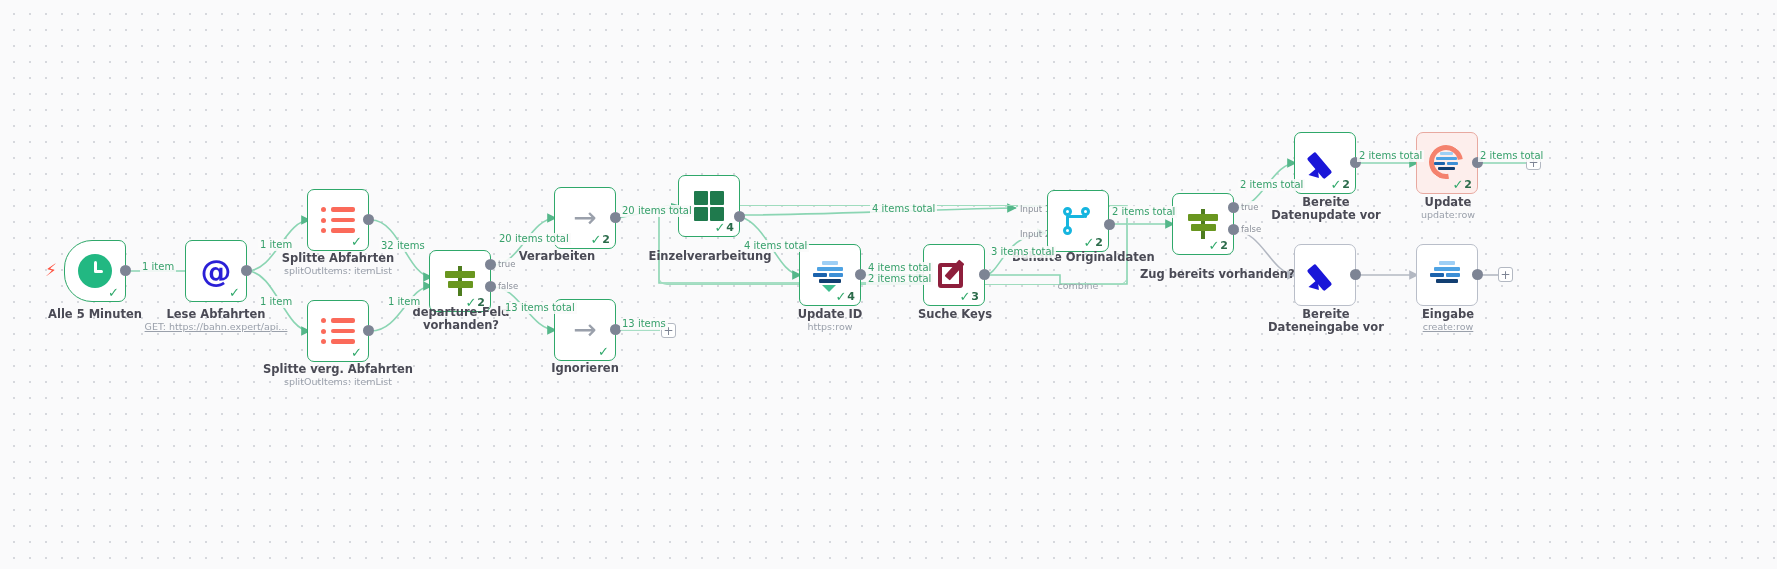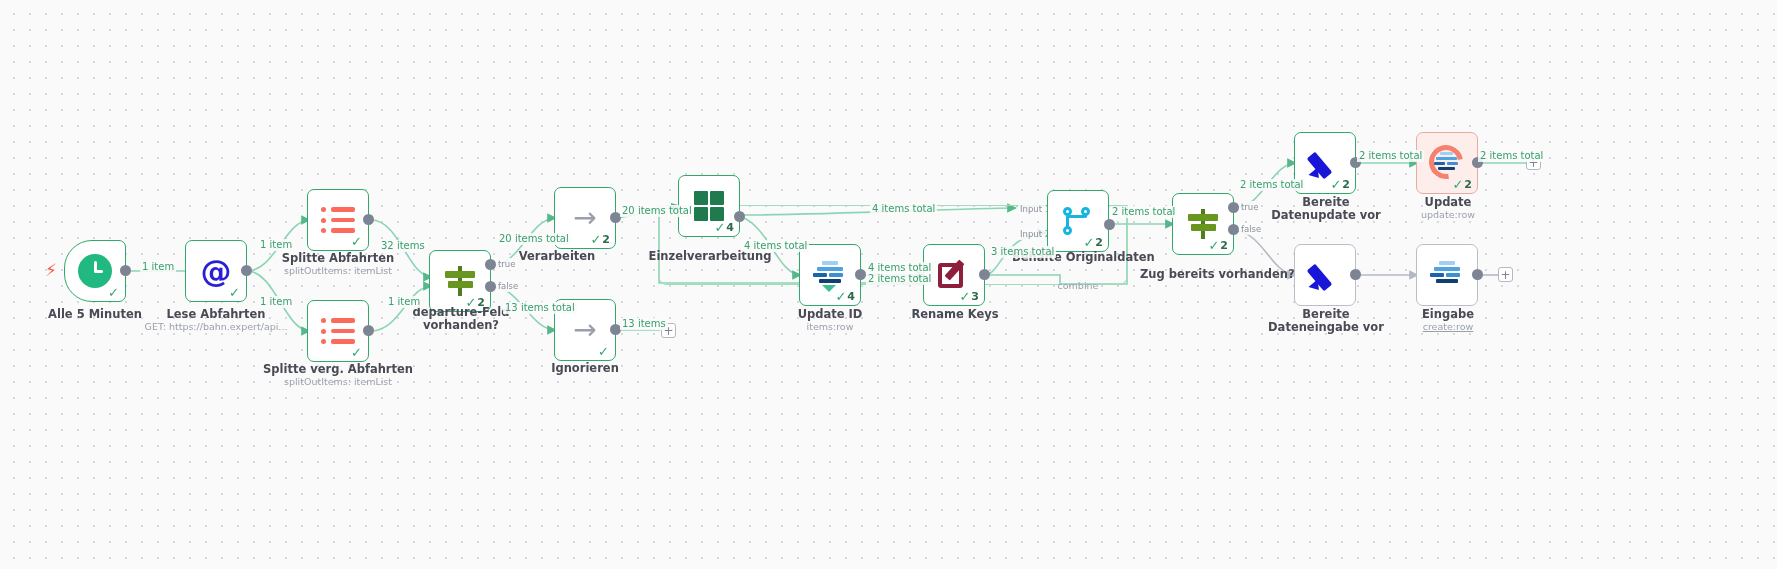--- a/index.html
+++ b/index.html
@@ -296,21 +296,21 @@
   <div class="in-bar" style="left:210px; top:262px;"></div>
   <div class="node" style="left:185px; top:240px;">
     <span class="glyph ic-at">@</span>
     <span class="nstatus">
       <span class="ck">✓</span>
         <span class="cnt"></span>
     </span>
   </div>
   <div class="out-dot" style="left:241px; top:265px;"></div>
   <div class="caption" style="left:143px; top:308px; width:146px;">Lese Abfahrten</div>
-  <div class="subcaption" style="left:143px; top:321px; width:146px;">GET: https://bahn.expert/api...</div>
+  <div class="subcaption" style="left:143px; top:321px; width:146px;text-decoration:underline;">GET: https://bahn.expert/api...</div>
 
   <div class="in-bar" style="left:312px; top:211px;"></div>
   <div class="node" style="left:307px; top:189px;">
     <span class="glyph">
       <span class="ic-list">
           <i class="d" style="top:0"></i>
           <i style="top:0"></i>
         <i class="d" style="top:10.5px"></i>
           <i style="top:10.5px"></i>
         <i class="d" style="top:21px"></i>
@@ -422,37 +422,37 @@
           <span class="arrowb"></span>
         </span>
     </span>
     <span class="nstatus">
       <span class="ck">✓</span>
         <span class="cnt">4</span>
     </span>
   </div>
   <div class="out-dot" style="left:855px; top:269px;"></div>
   <div class="caption" style="left:780px; top:308px; width:100px;">Update ID</div>
-  <div class="subcaption" style="left:780px; top:321px; width:100px;">items:row</div>
+  <div class="subcaption" style="left:780px; top:321px; width:100px;">https:row</div>
 
   <div class="in-bar" style="left:927px; top:266px;"></div>
   <div class="node" style="left:923px; top:244px;">
     <span class="glyph">
       <span class="ic-edit">
           <span class="sq"></span>
           <span class="pen"></span>
         </span>
     </span>
     <span class="nstatus">
       <span class="ck">✓</span>
         <span class="cnt">3</span>
     </span>
   </div>
   <div class="out-dot" style="left:979px; top:269px;"></div>
-  <div class="caption" style="left:905px; top:308px; width:100px;">Rename Keys</div>
+  <div class="caption" style="left:905px; top:308px; width:100px;">Suche Keys</div>
 
   <div class="in-bar" style="left:1048px; top:199px;"></div>
   <div class="in-bar" style="left:1048px; top:224px;"></div>
   <div class="elabel port" style="left:1018px; top:203px;">Input 1</div>
   <div class="elabel port" style="left:1018px; top:228px;">Input 2</div>
   <div class="node" style="left:1047px; top:190px;">
     <span class="glyph">
       <span class="ic-merge">
         <span class="dot d1"></span>
           <span class="dot d2"></span>

